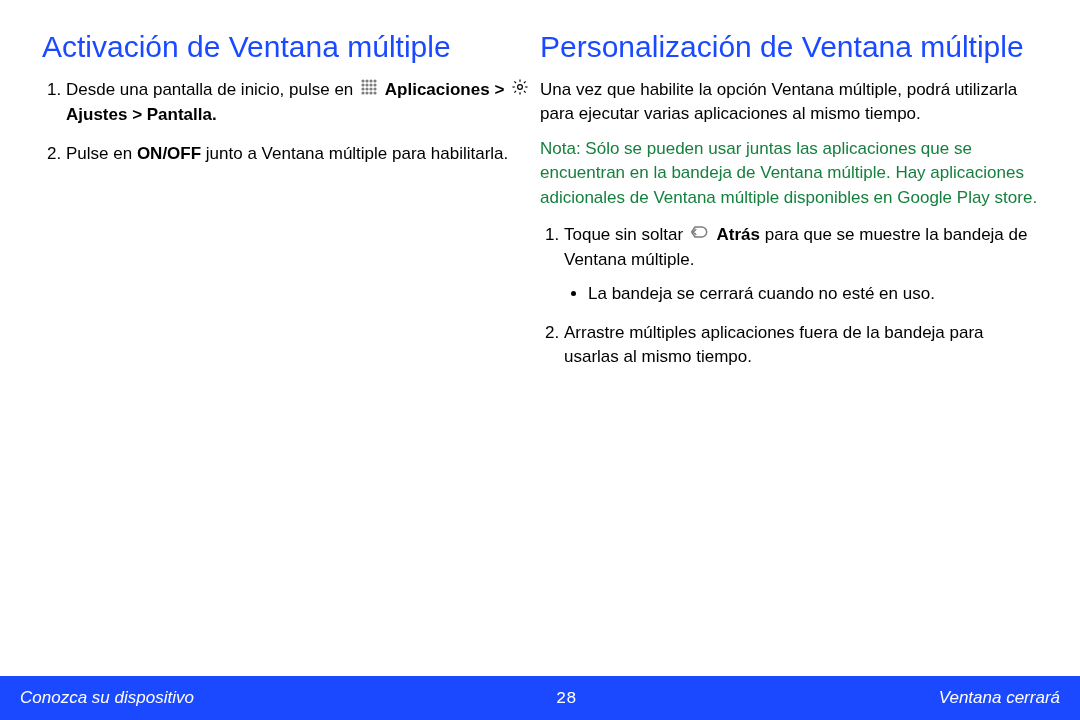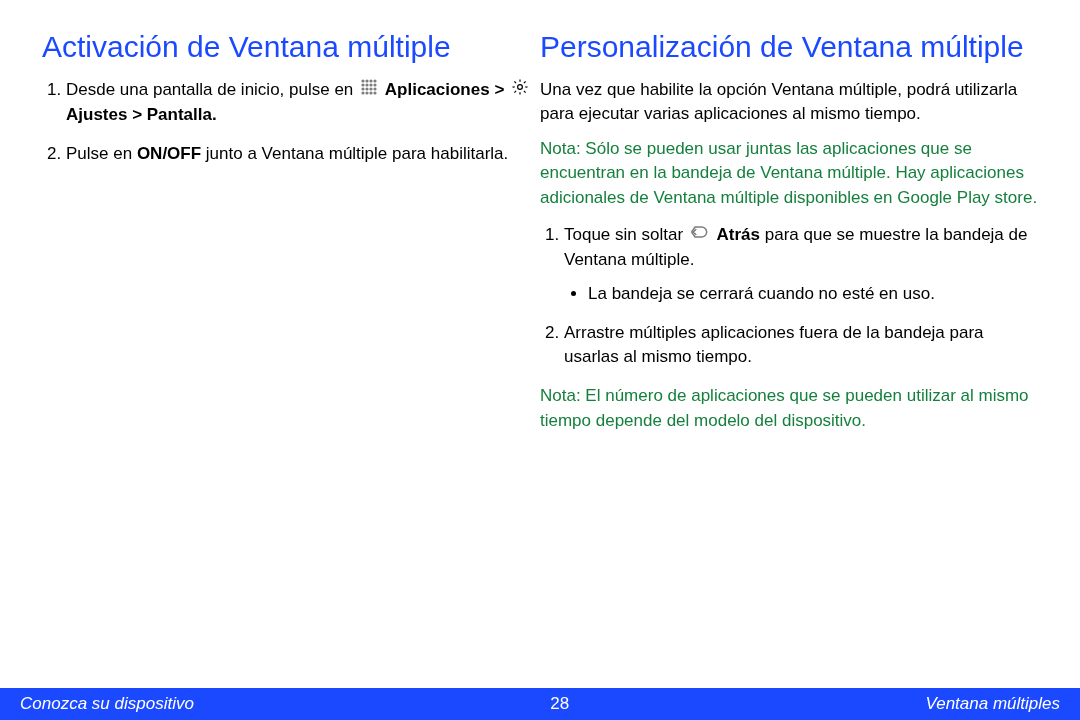--- a/index.html
+++ b/index.html
@@ -12,22 +12,22 @@
   ol.steps > li { margin-bottom: 14px; }
   ul.sub { list-style: disc; padding-left: 24px; margin-top: 10px; font-size: 17px; line-height: 1.45; }
   ul.sub > li { margin-bottom: 8px; }
   .bold { font-weight: 700; margin-top: 12px; }
   .note { color: #15803d; font-size: 17px; line-height: 1.45; margin-top: 10px; }
   .link { color: #1b49ff; text-decoration: underline; }
   .icon-inline { display: inline-block; vertical-align: middle; margin: 0 2px; }
   .paragraph { font-size: 17px; line-height: 1.45; }
 
   
-  .footer { position: absolute; left: 0; right: 0; bottom: 0; height: 32px; background: #1b49ff; color: #fff; font-style: italic; font-size: 17px; display: flex; align-items: center; justify-content: space-between; padding: 1px 20px; }
-  .footer .pnum { font-style: normal; }
+  .footer { position: absolute; left: 0; right: 0; bottom: 0; height: 44px; background: #1b49ff; color: #fff; font-style: italic; font-size: 17px; display: flex; align-items: center; justify-content: space-between; padding: 1px 20px; }
+  .footer .pnum { font-style: normal; font-family: Liberation Mono, monospace; }
 </style>
 </head>
 <body>
 
 <div class="page">
   <div class="columns">
 
     <div class="col">
       <h2 class="section-heading">Activación de Ventana múltiple</h2>
 
@@ -101,25 +101,22 @@
             </svg>
           </span>
           <span class="bold"> Atrás</span><span> para que se muestre la bandeja de Ventana múltiple.</span>
           <ul class="sub">
             <li>La bandeja se cerrará cuando no esté en uso.</li>
           </ul>
         </li>
         <li>Arrastre múltiples aplicaciones fuera de la bandeja para usarlas al mismo tiempo.</li>
       </ol>
 
-      <p class="note">
-        <span>Nota</span><span>: El número de aplicaciones que se pueden utilizar al mismo tiempo depende del modelo del dispositivo.</span>
-      </p>
     </div>
 
   </div>
 
   <div class="footer">
     <span>Conozca su dispositivo</span>
     <span class="pnum">28</span>
-    <span>Ventana múltiples</span>
+    <span>Ventana cerrará</span>
   </div>
 </div>
 
 </body></html>

